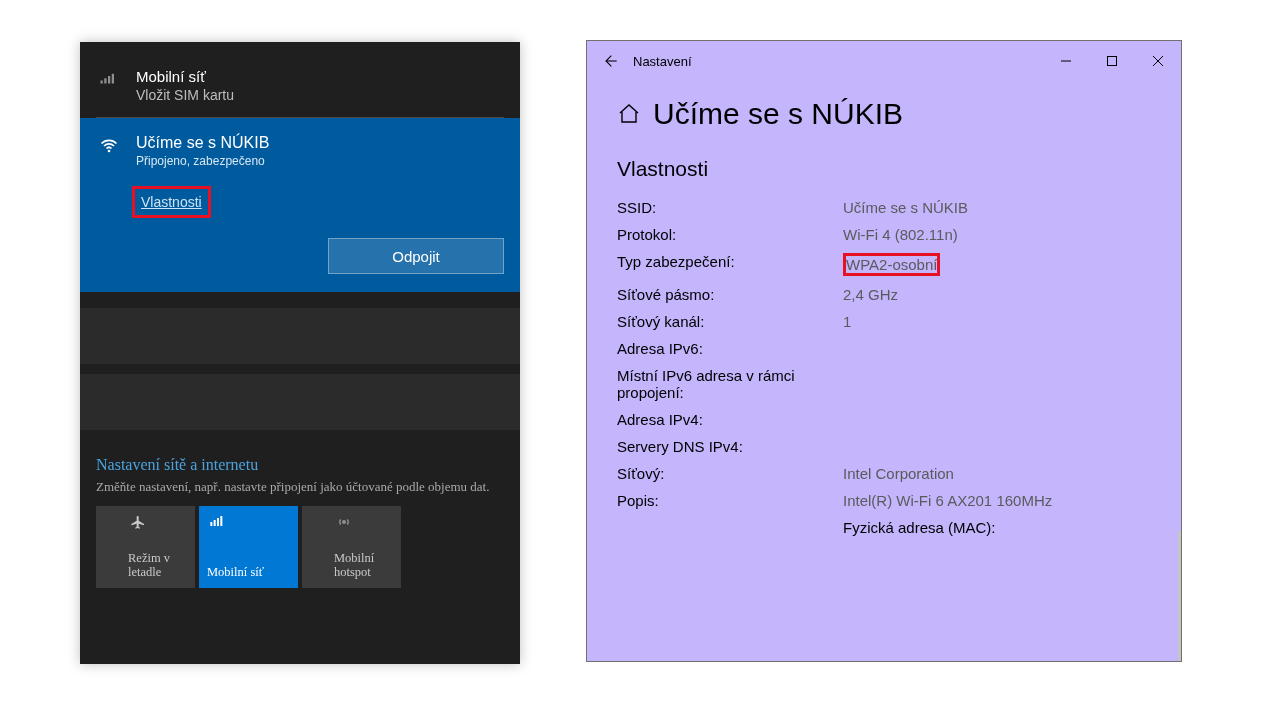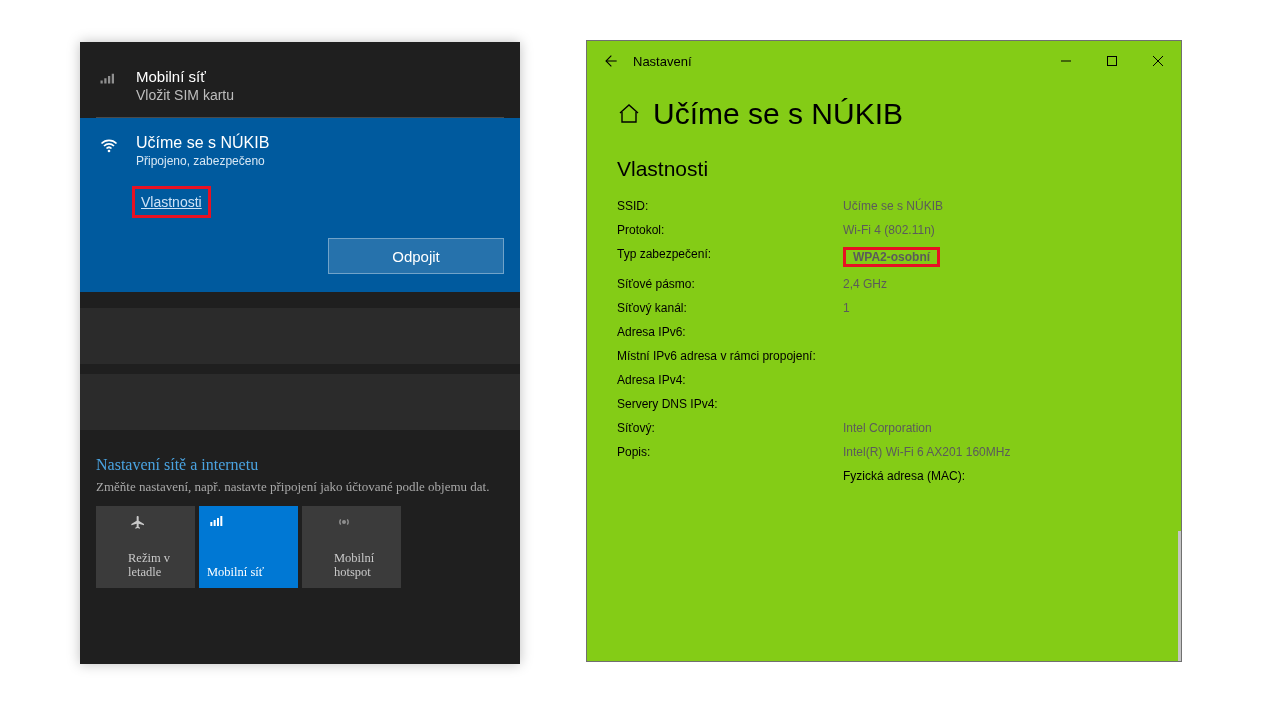--- a/index.html
+++ b/index.html
@@ -100,21 +100,21 @@
   .tile.on  { background: #0078d4; }
   .tile.off { background: #3b3b3b; color: #c9c9c9; padding-left: 32px; }
   .tile .ic { height: 20px; }
   .tile .lbl { line-height: 1.1; }
 
   
   .win {
     position: absolute;
     left: 586px; top: 40px;
     width: 596px; height: 622px;
-    background: #84cc16;
+    background: #c4b5fd;
     border: 1px solid #707070;
     color: #000;
     display: flex;
     flex-direction: column;
   }
   .titlebar {
     display: flex; align-items: center;
     height: 40px;
   }
   .titlebar .back {
@@ -126,24 +126,24 @@
   .titlebar .ttl { font-size: 13px; color: #000; }
   .winbtns { margin-left: auto; display: flex; }
   .winbtn { width: 46px; height: 40px; display: flex; align-items: center; justify-content: center; cursor: pointer; }
 
   .win-content { padding: 12px 30px 0 30px; position: relative; flex: 1; overflow: hidden; }
   .page-heading { display: flex; align-items: center; gap: 12px; margin-top: 4px; }
   .page-heading .home-ic { font-size: 22px; }
   .page-heading h1 { font-size: 30px; font-weight: 400; }
   .section-h { font-size: 21px; font-weight: 400; margin: 26px 0 18px 0; }
 
-  .kv { display: grid; grid-template-columns: 220px 1fr; row-gap: 10px; column-gap: 6px; font-size: 12px; }
+  .kv { display: grid; grid-template-columns: 220px 1fr; row-gap: 10px; column-gap: 6px; font-size: 15px; }
   .kv .k { color: #000; }
   .kv .v { color: #5b5b5b; }
-  .hl { border: 3px solid #e81123; padding: 0 7px; display: inline-block; font-weight: bold; }
+  .hl { border: 3px solid #e81123; padding: 0 0; display: inline-block; }
 
   .scrolltrack {
     position: absolute; right: 0; top: 450px; width: 3px; height: 140px;
     background: #c5c5c5;
   }
 
   
   svg { display: block; }
 </style>
 </head>

